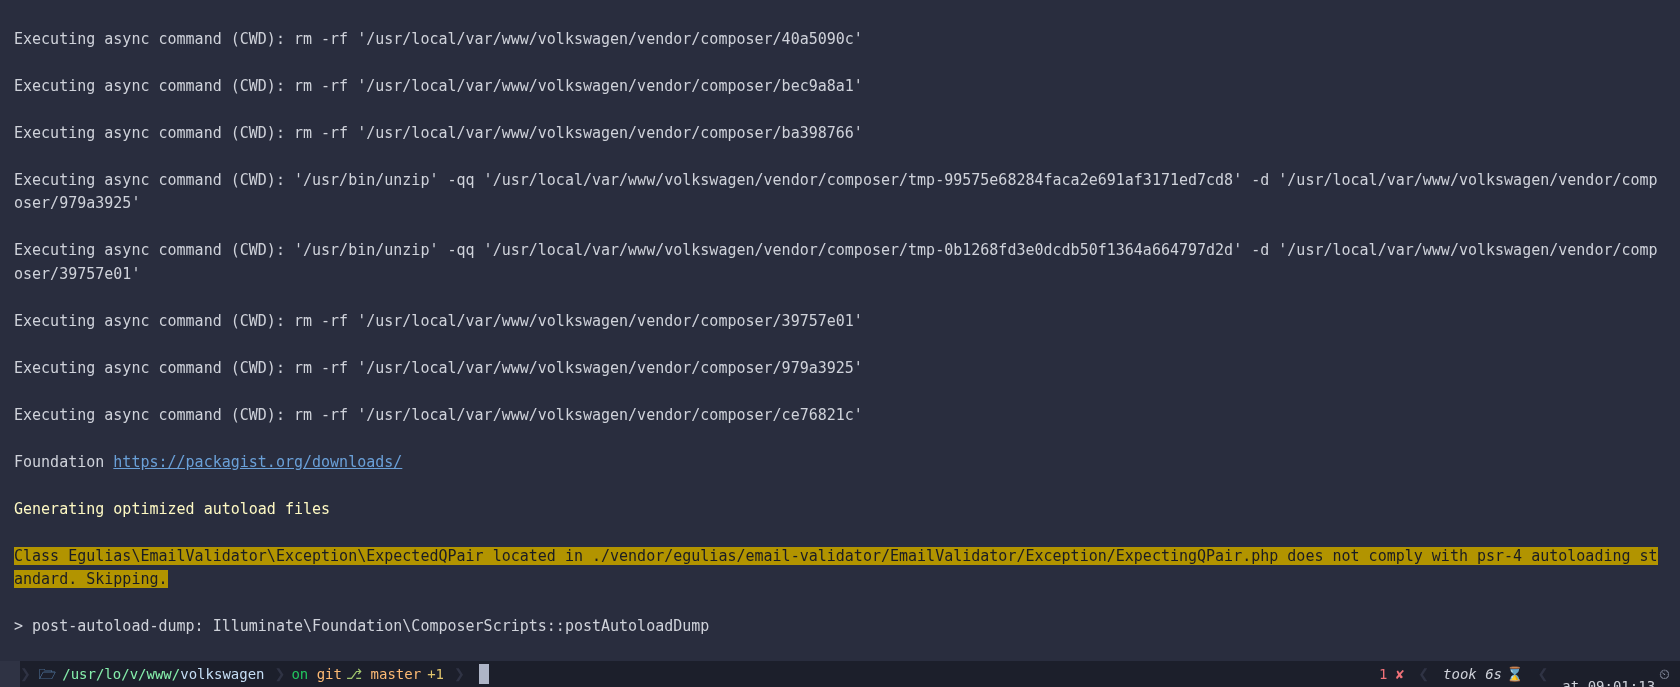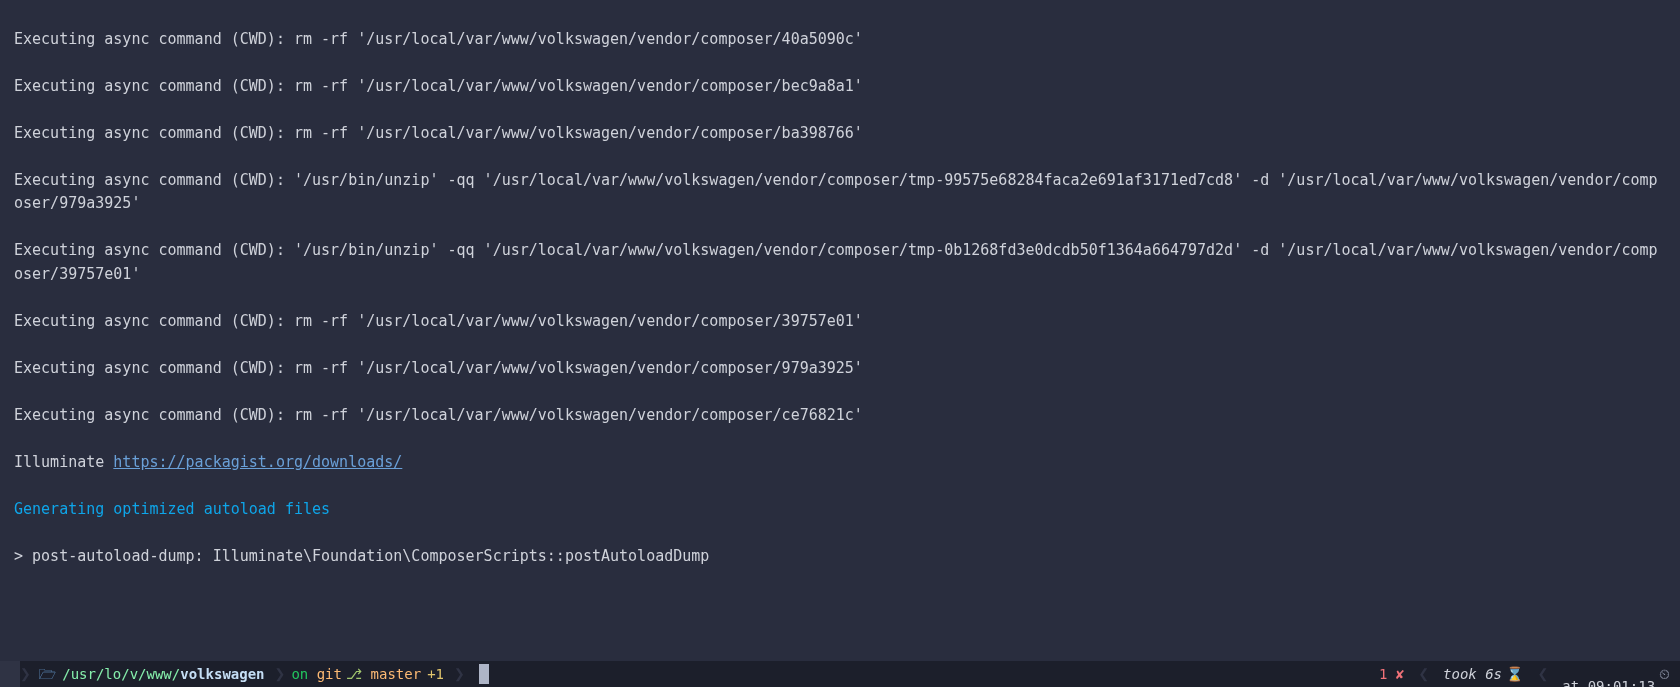--- a/index.html
+++ b/index.html
@@ -12,21 +12,21 @@
     line-height: 23.5px;
     color: #cfd2da;
     overflow: hidden;
   }
   .terminal {
     padding: 4px 14px 0 14px;
     white-space: pre-wrap;
     word-break: break-all;
   }
   .link { color: #6aa0d8; text-decoration: underline; }
-  .green { color: #0ea5e9; }
+  .green { color: #fef9c3; }
   .hl-yellow { background: #b29400; color: #1a1c23; }
 
   
   .statusbar {
     position: absolute;
     left: 0; right: 0; bottom: 0;
     height: 26px;
     background: #1c1f2b;
     display: flex;
     align-items: center;
@@ -35,21 +35,21 @@
     white-space: nowrap;
   }
   .sb-seg {
     display: flex; align-items: center;
     height: 100%;
     padding: 0 10px;
   }
   .sb-apple { background: #2f3344; color: #cfd2da; font-size: 15px; }
   .folder-icon { color: #6aa0d8; margin: 0 6px 0 4px; }
   .path-dim { color: #86efac; }
-  .path-bright { color: #c5def5; font-weight: 700; }
+  .path-bright { color: #c5def5; font-weight: 400; }
   .sb-angle { color: #2f3344; font-size: 18px; padding: 0 4px 0 0; }
   .on-txt { color: #22c55e; }
   .git-txt { color: #fdba74; }
   .git-branch-icon { color: #a3c76f; margin-left: 4px; }
   .plus1 { color: #e0c46c; margin-left: 6px; }
   .cursor {
     display:inline-block; width: 10px; height: 20px;
     background:#aeb5c7; margin-left: 10px; vertical-align: middle;
   }
   .sb-right {
@@ -68,22 +68,23 @@
 
 <div class="terminal">
 <div>Executing async command (CWD): rm -rf '/usr/local/var/www/volkswagen/vendor/composer/40a5090c'</div>
 <div>Executing async command (CWD): rm -rf '/usr/local/var/www/volkswagen/vendor/composer/bec9a8a1'</div>
 <div>Executing async command (CWD): rm -rf '/usr/local/var/www/volkswagen/vendor/composer/ba398766'</div>
 <div>Executing async command (CWD): '/usr/bin/unzip' -qq '/usr/local/var/www/volkswagen/vendor/composer/tmp-99575e68284faca2e691af3171ed7cd8' -d '/usr/local/var/www/volkswagen/vendor/composer/979a3925'</div>
 <div>Executing async command (CWD): '/usr/bin/unzip' -qq '/usr/local/var/www/volkswagen/vendor/composer/tmp-0b1268fd3e0dcdb50f1364a664797d2d' -d '/usr/local/var/www/volkswagen/vendor/composer/39757e01'</div>
 <div>Executing async command (CWD): rm -rf '/usr/local/var/www/volkswagen/vendor/composer/39757e01'</div>
 <div>Executing async command (CWD): rm -rf '/usr/local/var/www/volkswagen/vendor/composer/979a3925'</div>
 <div>Executing async command (CWD): rm -rf '/usr/local/var/www/volkswagen/vendor/composer/ce76821c'</div>
-<div><span>Illuminate </span><span class="link">https://packagist.org/downloads/</span></div>
+<div><span>Foundation </span><span class="link">https://packagist.org/downloads/</span></div>
 <div class="green">Generating optimized autoload files</div>
+<div><span class="hl-yellow">Class Egulias\EmailValidator\Exception\ExpectedQPair located in ./vendor/egulias/email-validator/EmailValidator/Exception/ExpectingQPair.php does not comply with psr-4 autoloading standard. Skipping.</span></div>
 <div>&gt; post-autoload-dump: Illuminate\Foundation\ComposerScripts::postAutoloadDump</div>
 
 
 
 
 
 
 
 
 

